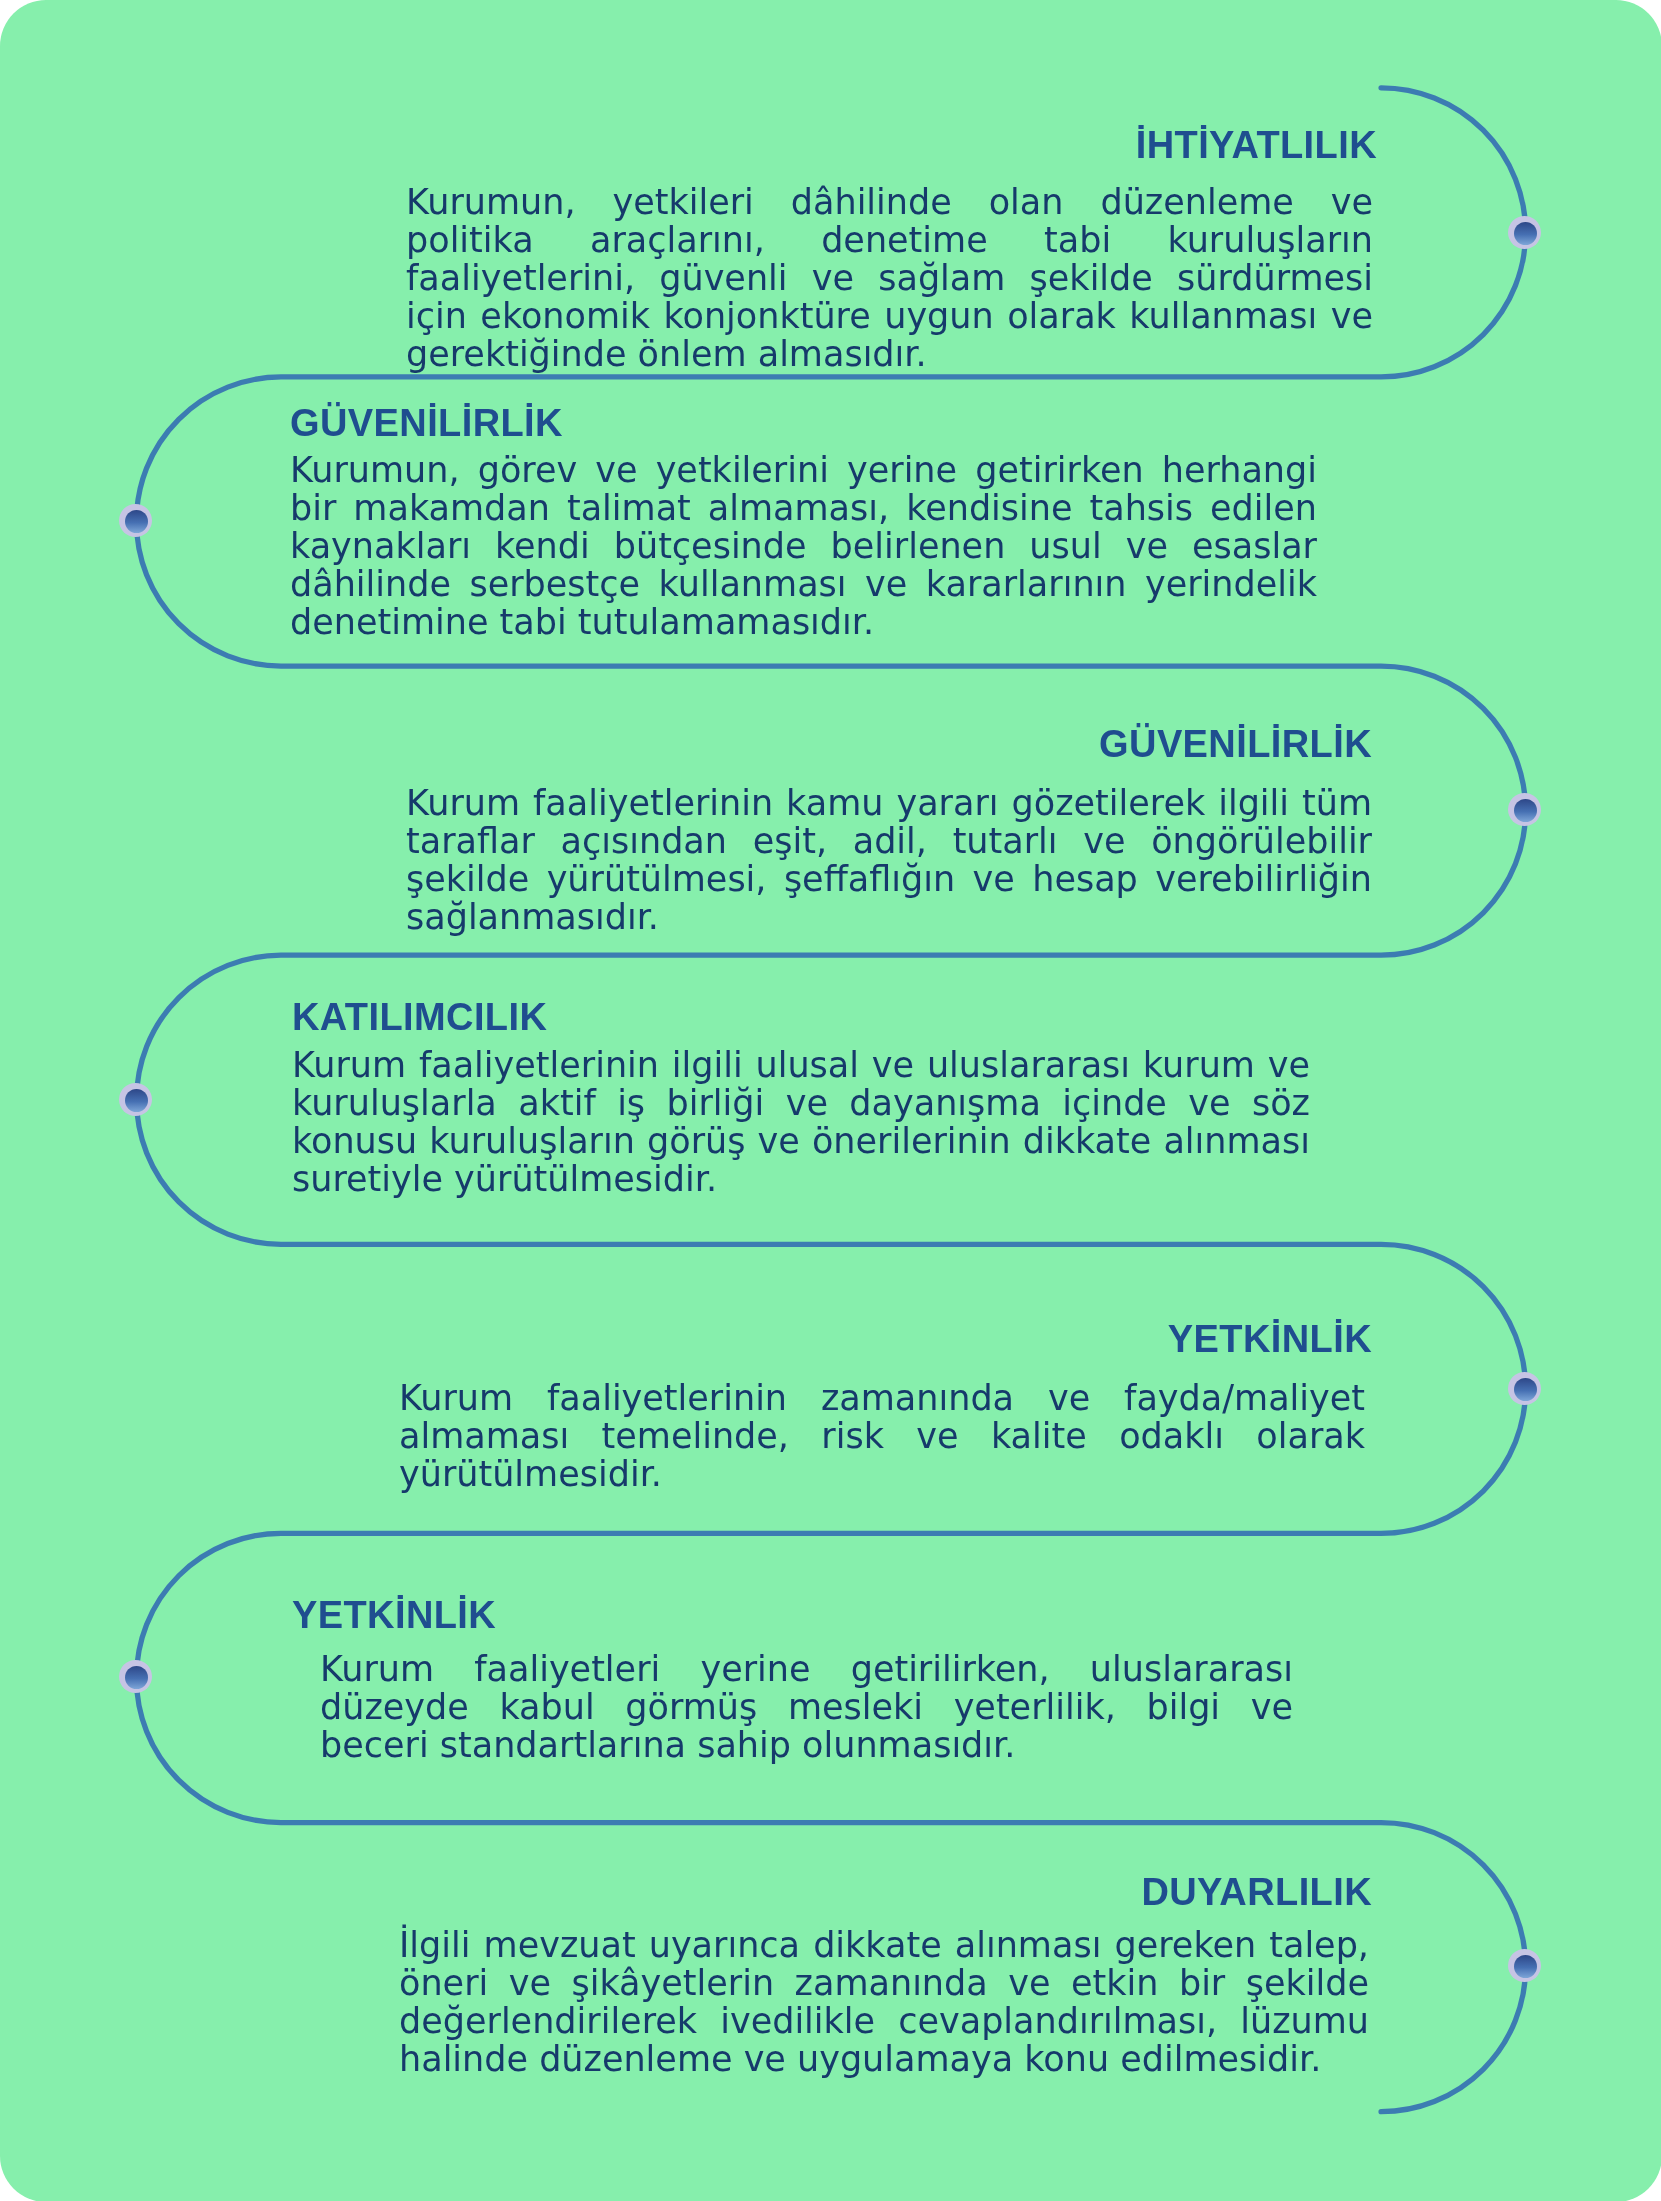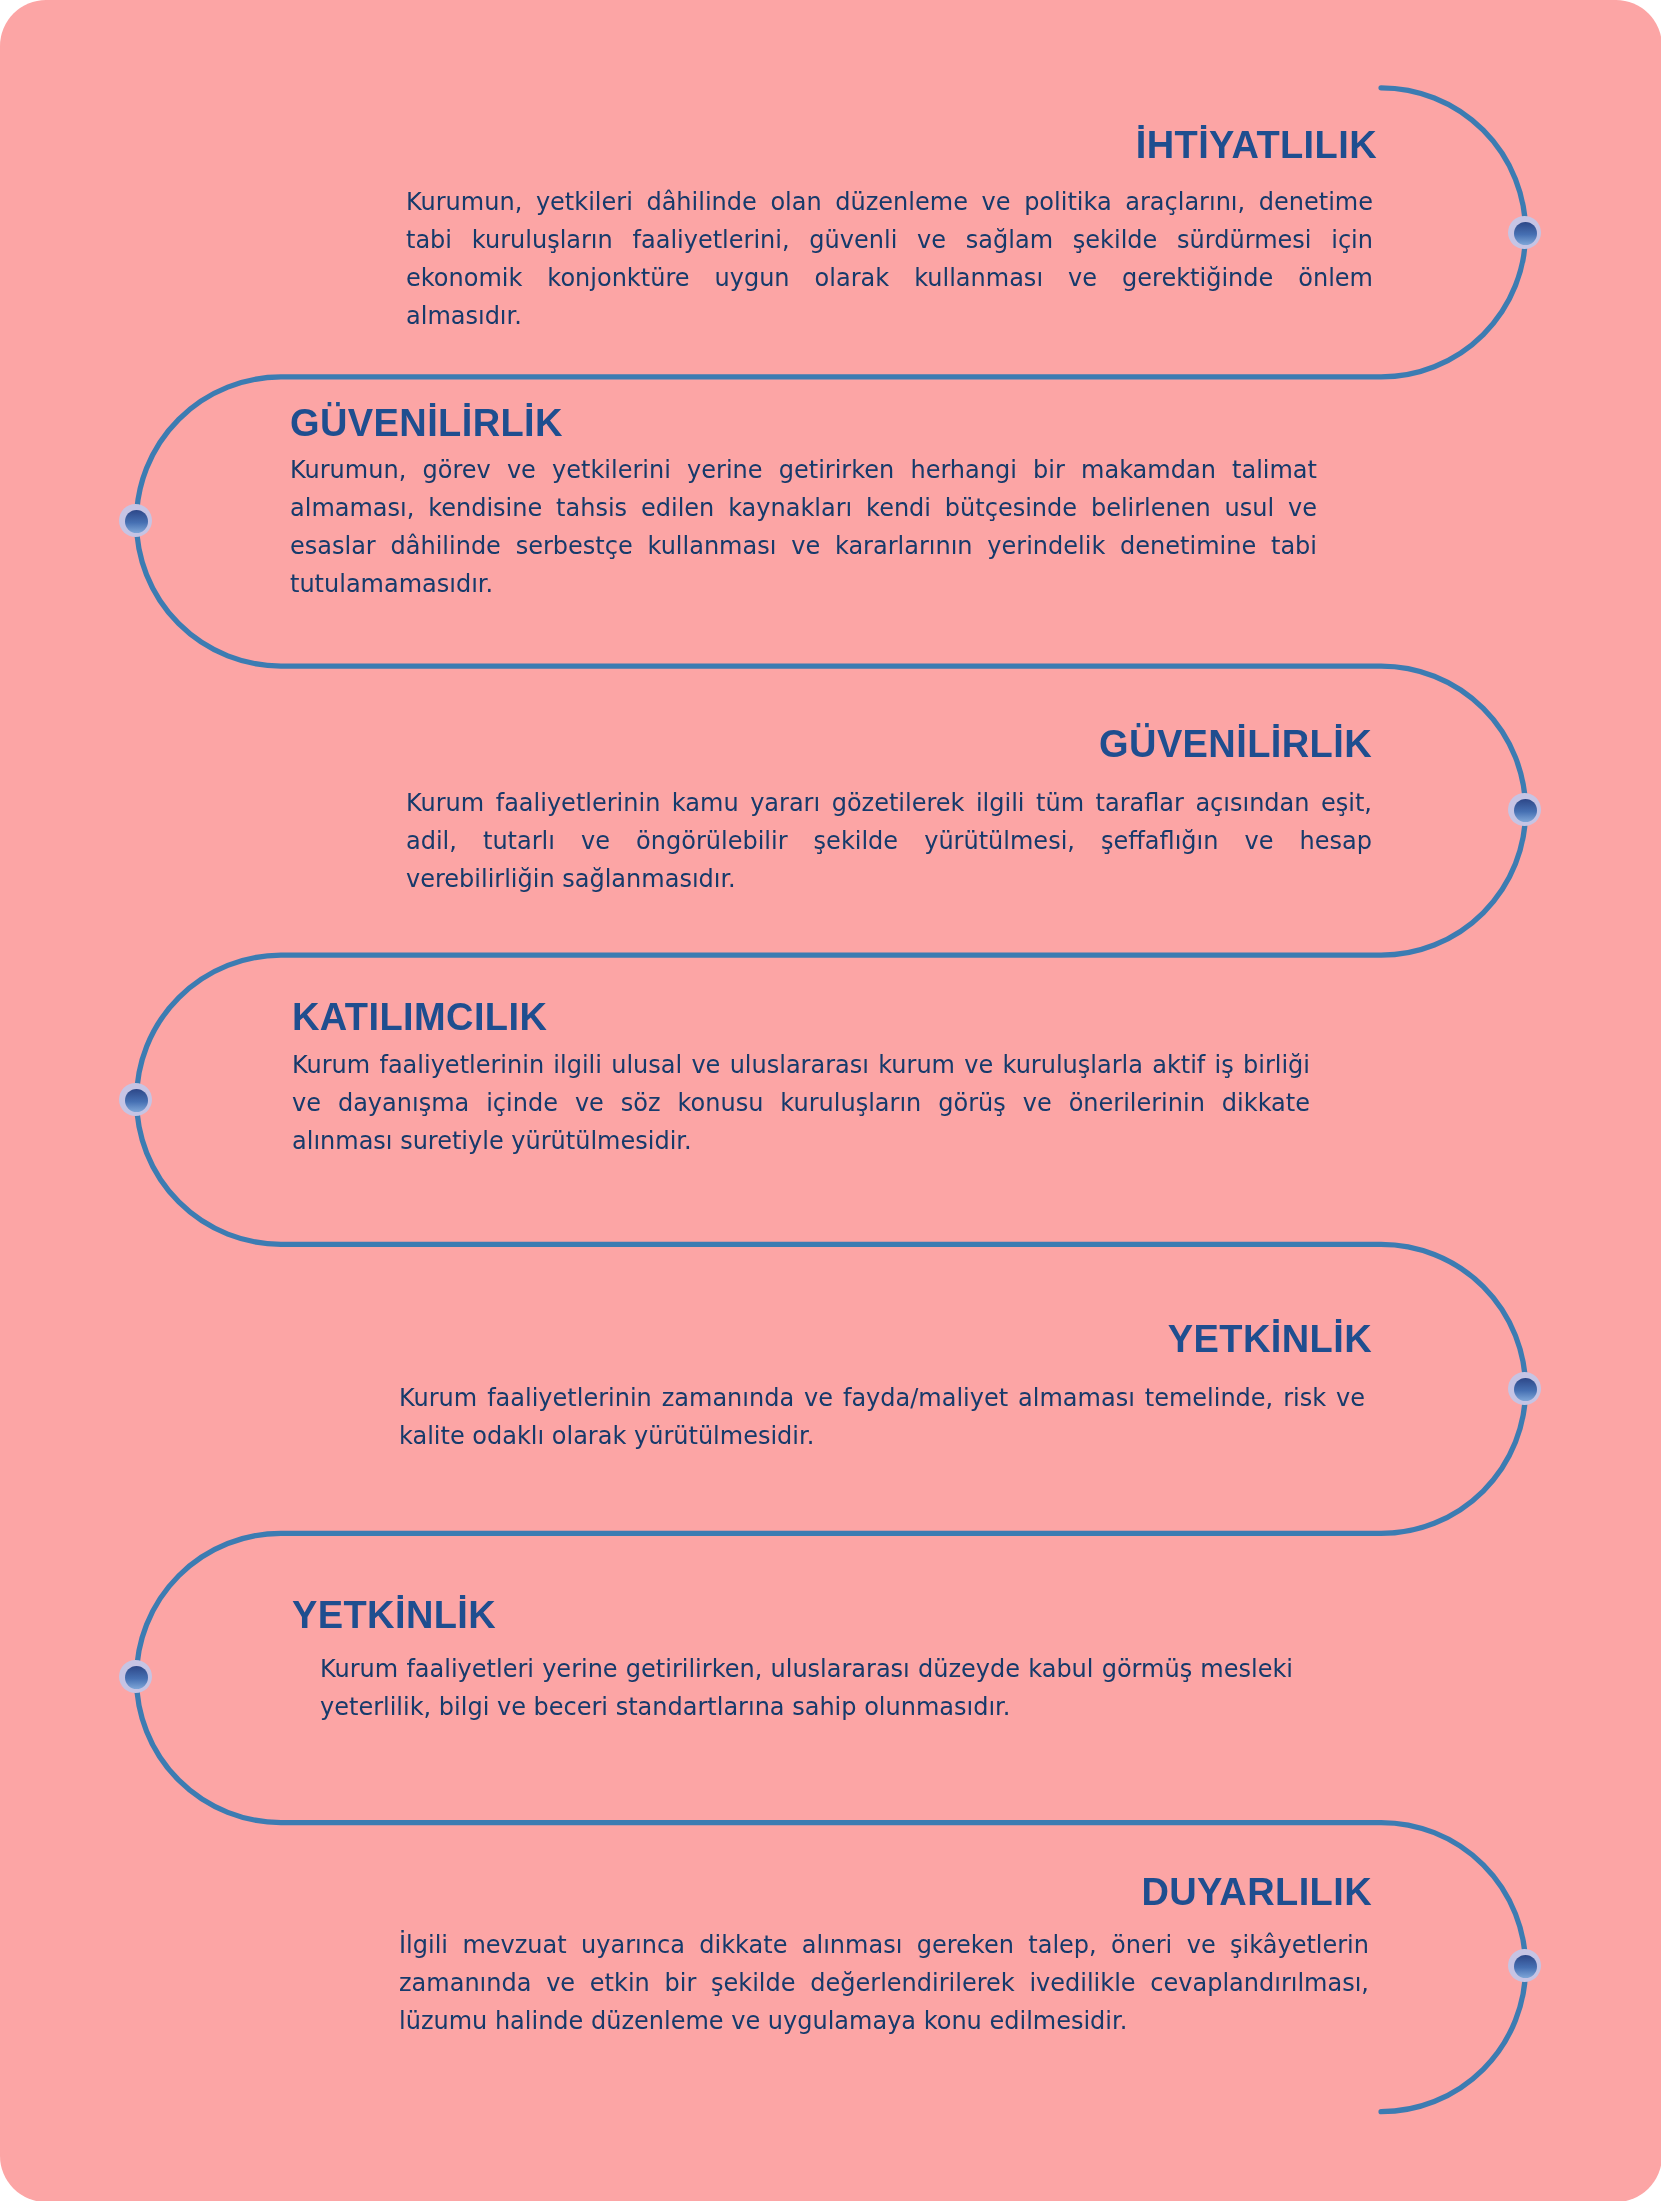--- a/index.html
+++ b/index.html
@@ -1,33 +1,33 @@
 <!DOCTYPE html>
 <html style="font-size:14px"><head>
 <meta charset="utf-8">
 <style>
   html, body { margin:0; padding:0; background:#ffffff; }
   body { width:1662px; height:2202px; position:relative; overflow:hidden; }
   .card {
     position:absolute; left:0; top:0; width:1662px; height:2202px;
-    background:#fca5a5; border-radius:46px;
+    background:#86efac; border-radius:46px;
   }
   svg.path-svg { position:absolute; left:0; top:0; width:1662px; height:2202px; }
   .section { position:absolute; }
   .title {
     position:absolute;
     font-family:"Liberation Sans", "DejaVu Sans", sans-serif;
     font-weight:700; font-size:38px; letter-spacing:0.4px;
     color:#1f4e8f; white-space:nowrap; line-height:44px;
   }
   .title.right { text-align:right; }
   .body-text {
     position:absolute;
     font-family:"DejaVu Sans", "Liberation Sans", sans-serif;
-    font-size:24px; line-height:38px;
+    font-size:35px; line-height:38px;
     color:#163a6b; text-align:justify;
     text-align-last:left;
   }
   .node { position:absolute; width:33px; height:33px; margin:-16.7px 0 0 -16.7px; border-radius:50%; background:#c6c4e4; }
   .node .core {
     position:absolute; left:5.3px; top:5.3px; width:23px; height:23px; border-radius:50%;
     background:linear-gradient(180deg,#2d4788 0%,#4670b3 55%,#7ea6d8 100%);
   }
 </style>
 </head>

